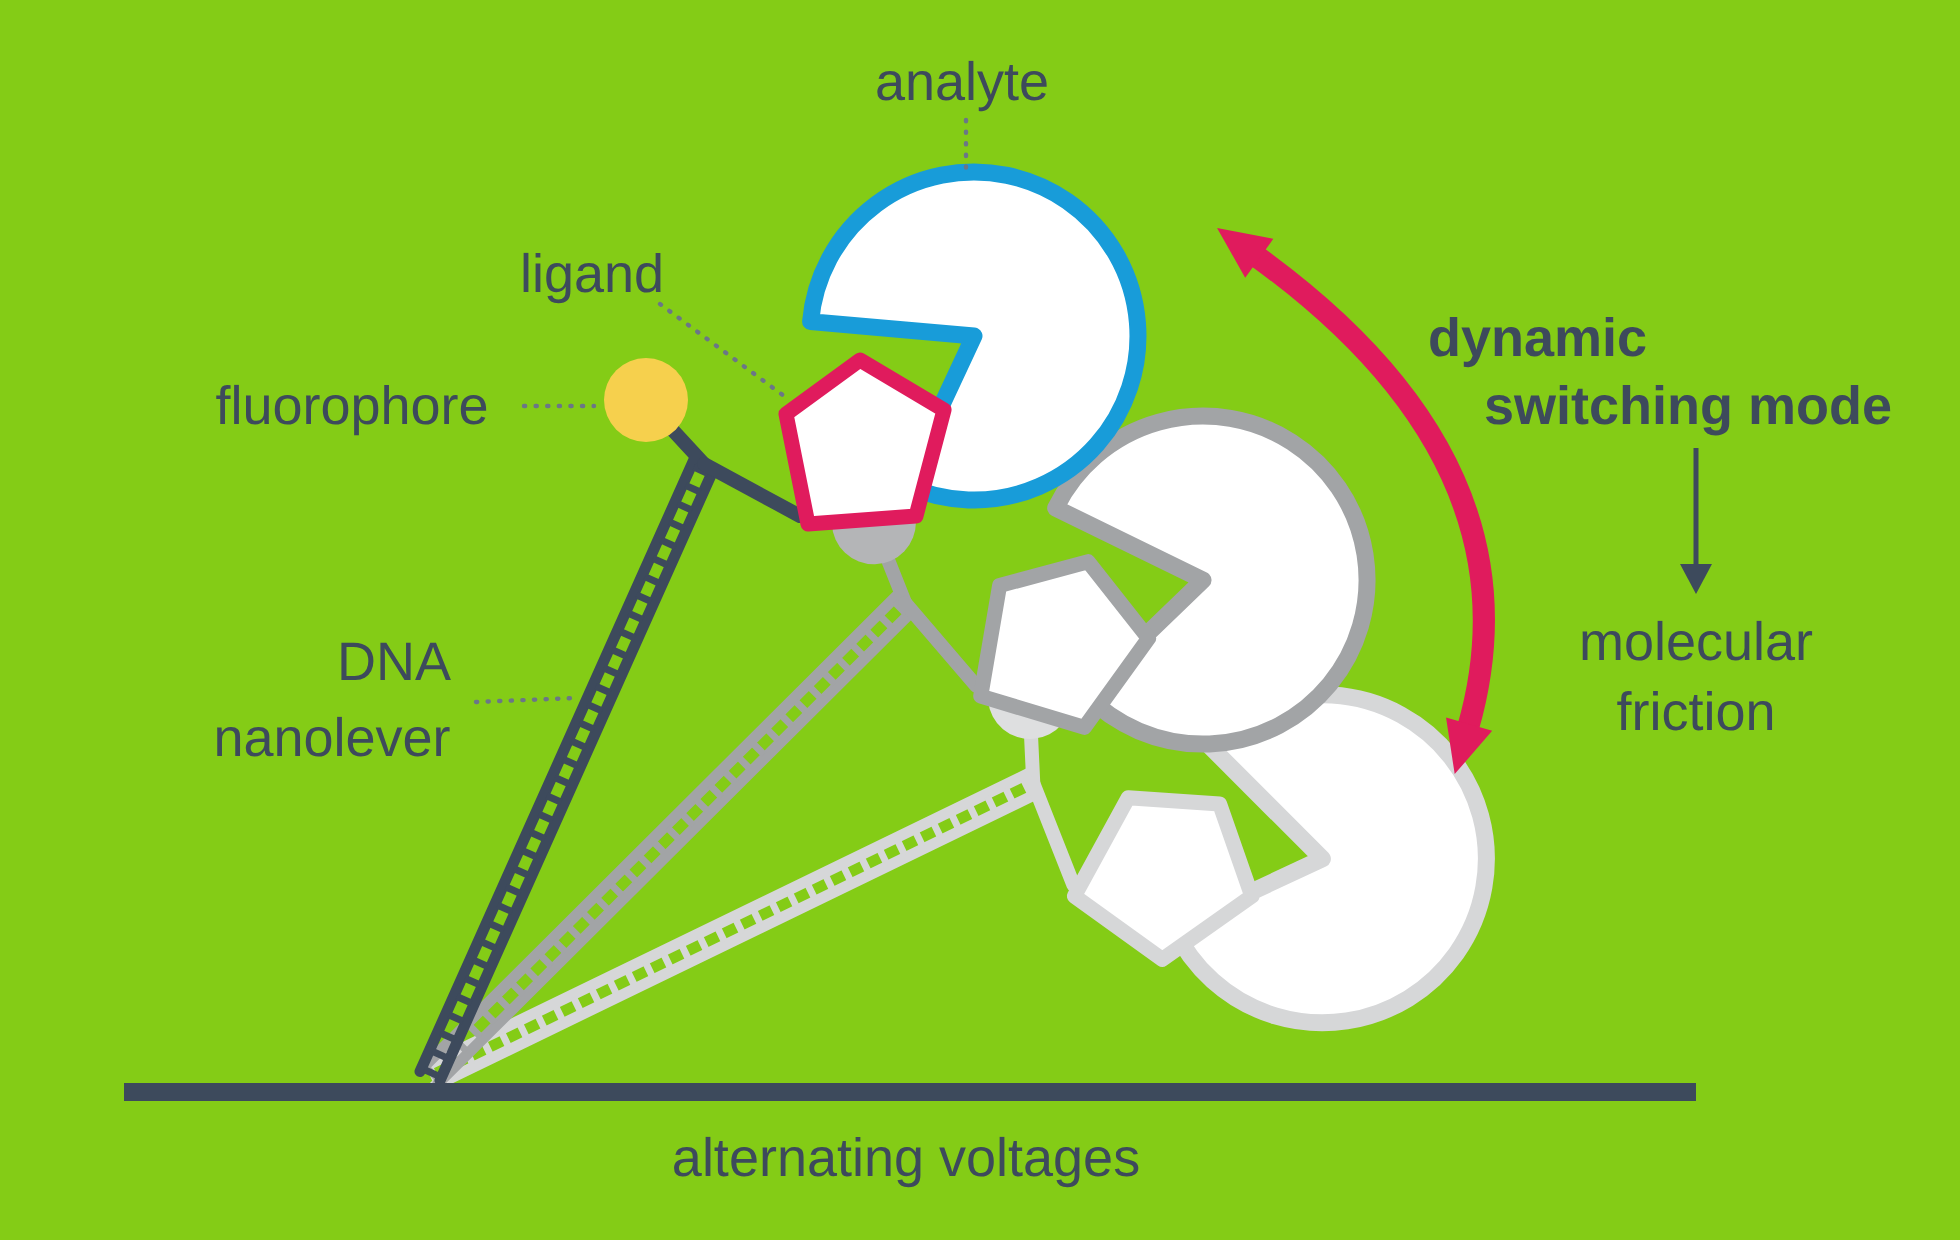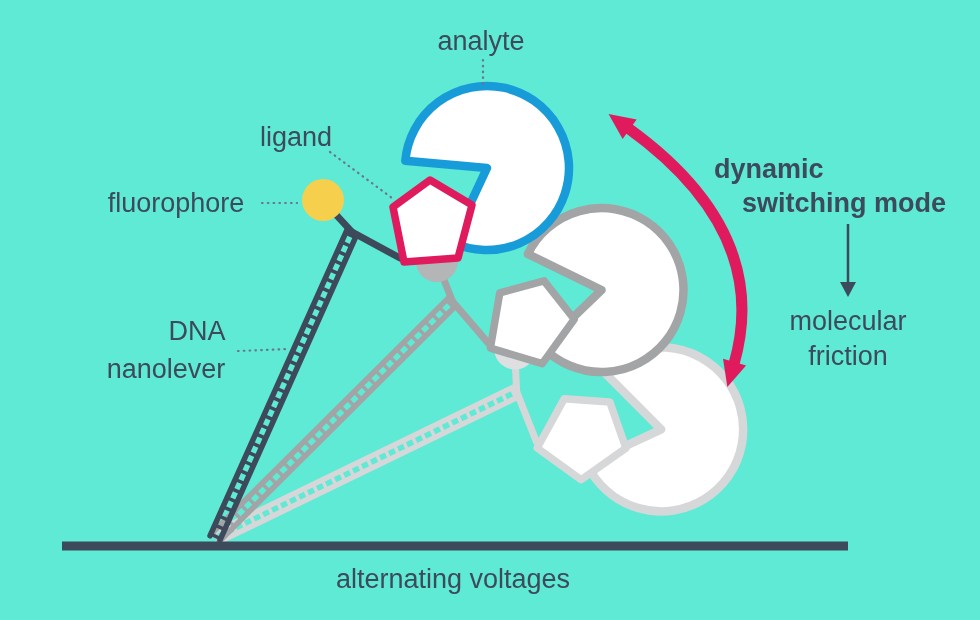--- a/index.html
+++ b/index.html
@@ -1,16 +1,16 @@
 <!DOCTYPE html>
 <html style="--slate: #3d4a5c; --pink: #e01b5d; --blue: #189cd9; --yellow: #f6d04d; --gray-ghost: #a2a4a6; --gray-ball: #b4b5b7; --light-ghost: #d6d7d8; --light-ball: #dedfe0;"><head>
 <meta charset="utf-8">
 <style>
   html,body{margin:0;padding:0;background:#fff;}
-  .canvas{position:relative;width:980px;height:620px;background:#5eead4;overflow:hidden;}
+  .canvas{position:relative;width:980px;height:620px;background:#84cc16;overflow:hidden;}
   svg{display:block;}
 
   
   .rail,.rung,.strand,.connector{fill:none;stroke-linecap:round;}
   .rail{stroke-width:5.5;}
   .rung{stroke-width:8;stroke-dasharray:3.5 6.5;stroke-linecap:butt;}
   .strand,.connector{stroke-width:7;}
   .analyte{fill:#fff;stroke-width:8.5;stroke-linejoin:round;}
   .ligand{fill:#fff;stroke-width:7.5;stroke-linejoin:round;}
   .ball{stroke:none;}

